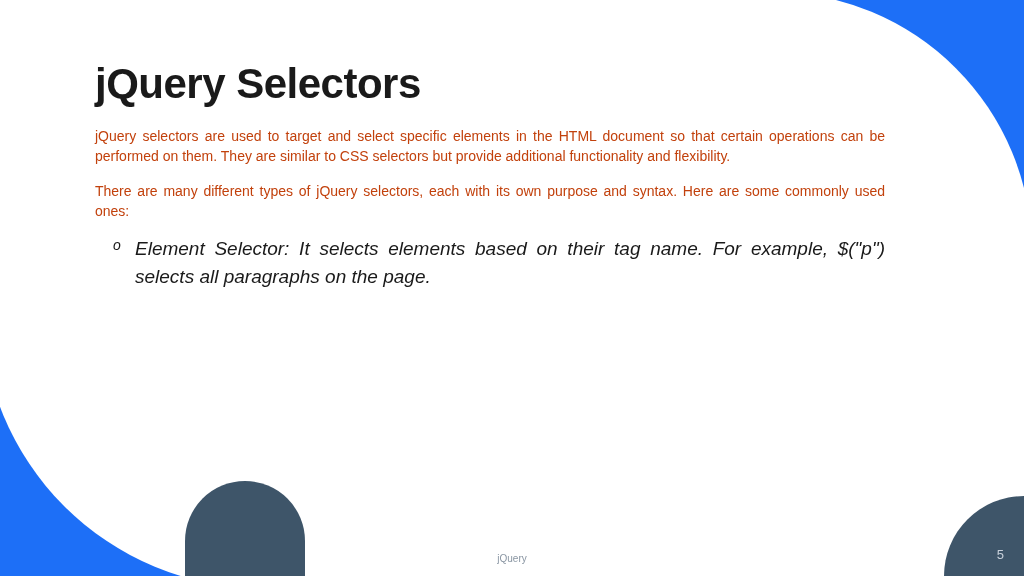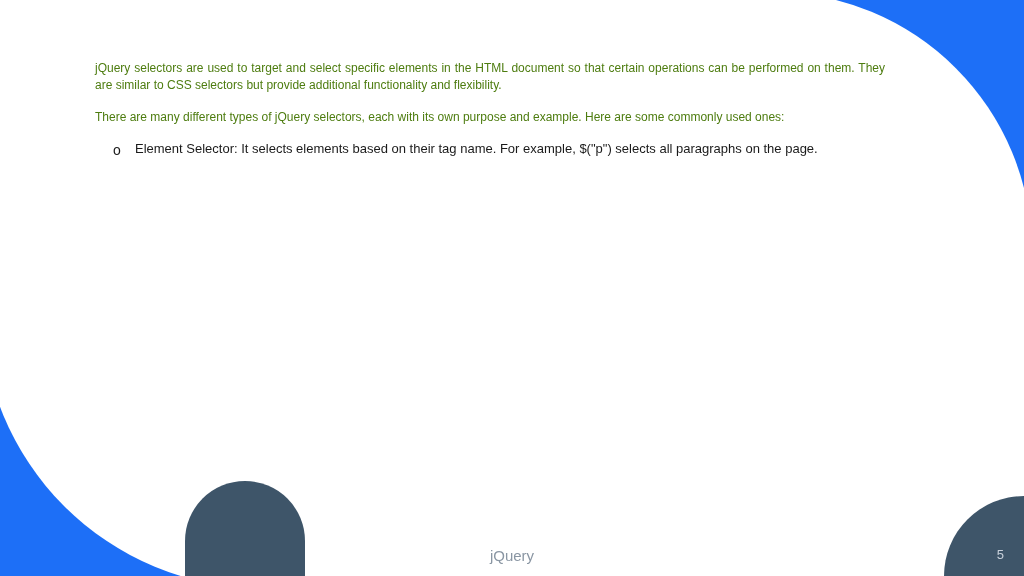--- a/index.html
+++ b/index.html
@@ -84,53 +84,54 @@
       z-index: 10;
     }
     .title {
       font-size: 42px;
       font-weight: 700;
       color: #1a1a1a;
       margin-bottom: 18px;
       letter-spacing: -0.5px;
     }
     .paragraph {
-      font-size: 12px;
-      color: #4d7c0f;
+      font-size: 14px;
+      color: #c2410c;
       line-height: 1.45;
       text-align: justify;
       margin-bottom: 14px;
     }
     .list {
       list-style: none;
       padding-left: 18px;
     }
     .list-item {
-      font-size: 13px;
+      font-size: 19px;
       color: #1a1a1a;
       line-height: 1.45;
       text-align: justify;
       margin-bottom: 14px;
       position: relative;
       padding-left: 22px;
+      font-style: italic;
     }
     .list-item::before {
       content: 'o';
       position: absolute;
       left: 0;
       top: 0;
       font-size: 14px;
       color: #1a1a1a;
     }
     .footer-center {
       position: absolute;
       bottom: 12px;
       left: 50%;
       transform: translateX(-50%);
-      font-size: 15px;
+      font-size: 10px;
       color: #8a96a3;
       z-index: 15;
     }
     .footer-page {
       position: absolute;
       bottom: 14px;
       right: 20px;
       font-size: 13px;
       color: #c8d0da;
       z-index: 20;
@@ -139,21 +140,22 @@
 </head>
 <body>
 
 <div class="corner-tr"></div>
 <div class="corner-bl"></div>
 <div class="corner-br"></div>
 <div class="leaf-left"></div>
 <div class="leaf-right"></div>
 
 <div class="content">
+  <h1 class="title">jQuery Selectors</h1>
   <p class="paragraph">jQuery selectors are used to target and select specific elements in the HTML document so that certain operations can be performed on them. They are similar to CSS selectors but provide additional functionality and flexibility.</p>
-  <p class="paragraph">There are many different types of jQuery selectors, each with its own purpose and example. Here are some commonly used ones:</p>
+  <p class="paragraph">There are many different types of jQuery selectors, each with its own purpose and syntax. Here are some commonly used ones:</p>
   <ul class="list">
     <li class="list-item">Element Selector: It selects elements based on their tag name. For example, $("p") selects all paragraphs on the page.</li>
   </ul>
 </div>
 
 <div class="footer-center">jQuery</div>
 <div class="footer-page">5</div>
 
 </body></html>

